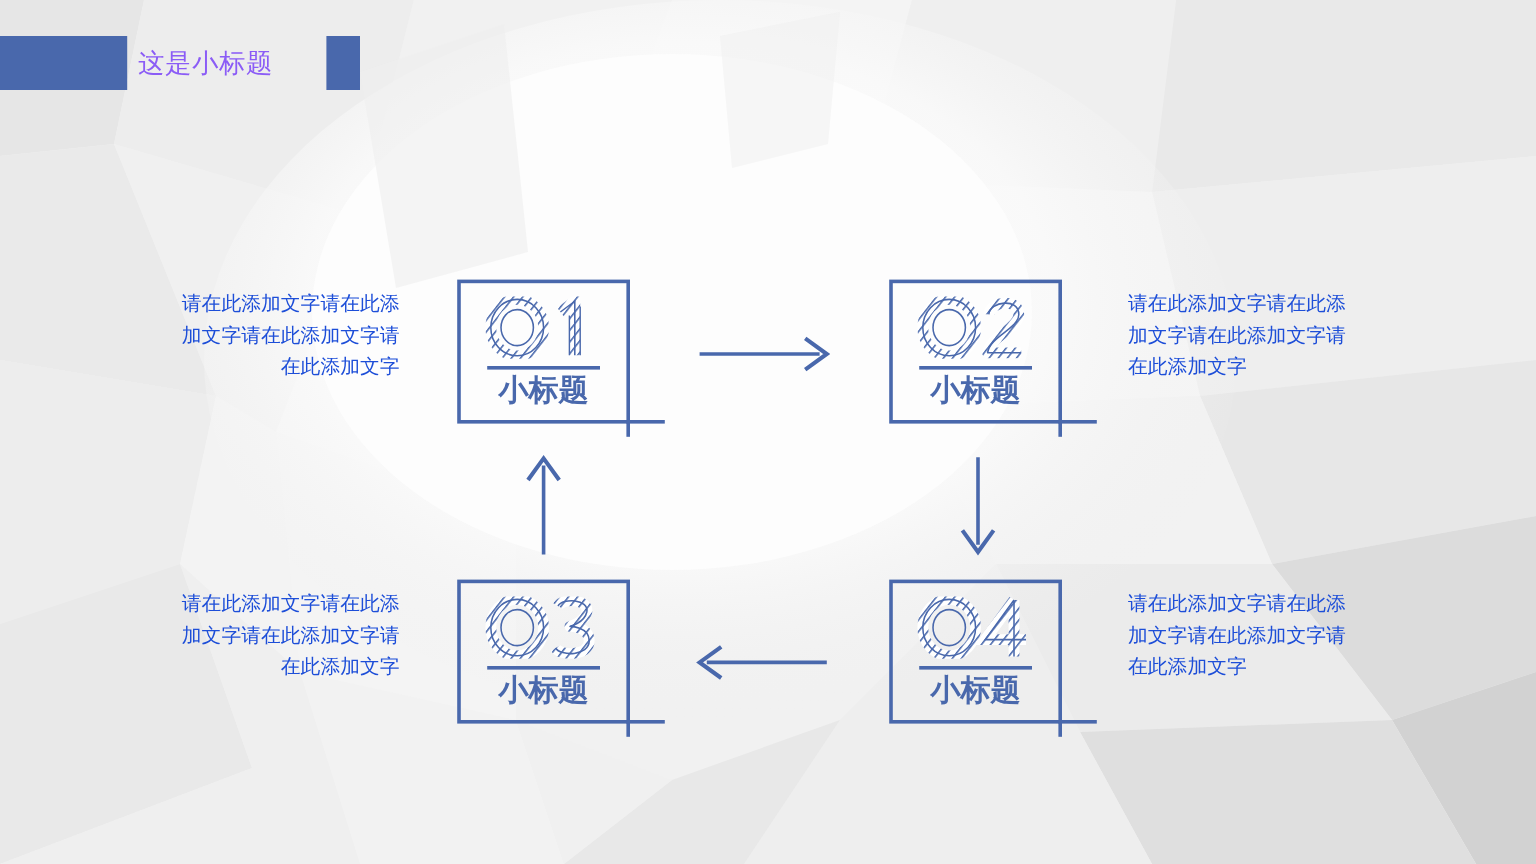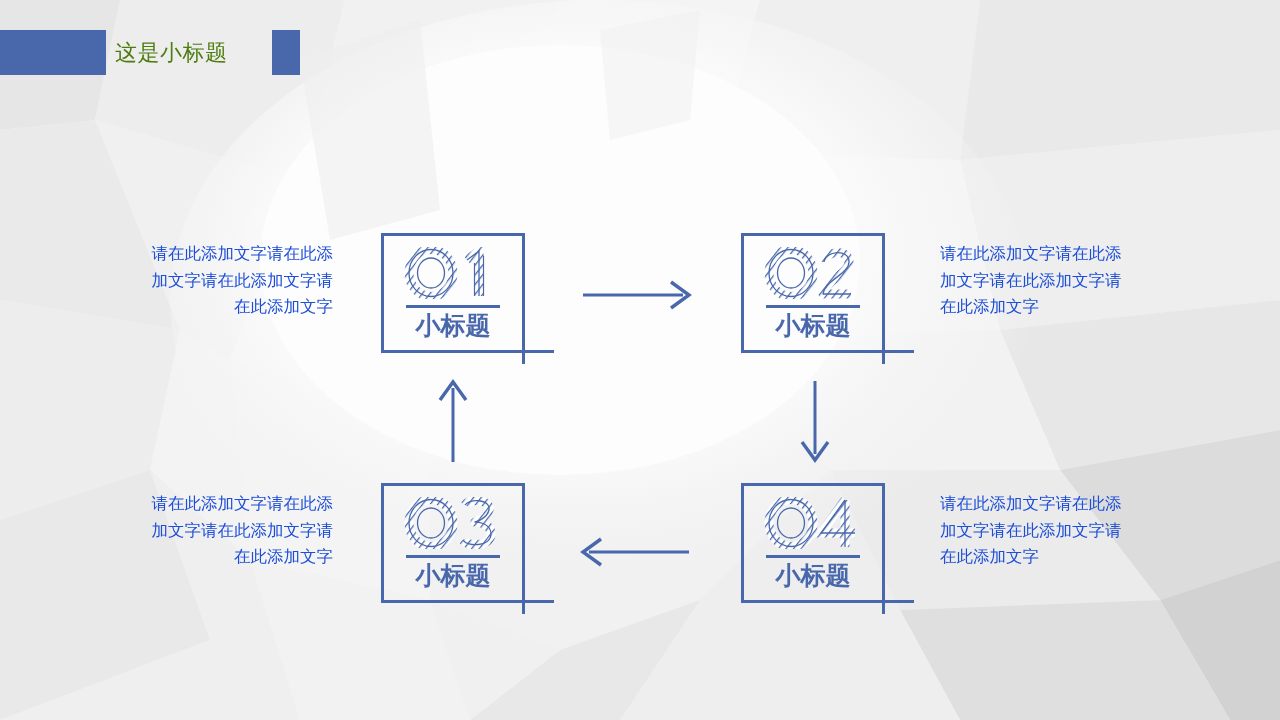--- a/index.html
+++ b/index.html
@@ -23,21 +23,21 @@
     background:var(--accent,#4968ac);
   }
   .hdr-square {
     position:absolute; left:272px; top:30px;
     width:28px; height:45px;
     background:var(--accent,#4968ac);
   }
   .hdr-title {
     position:absolute; left:115px; top:32px;
     height:42px; line-height:42px;
-    font-size:22px; color:#4d7c0f;
+    font-size:22px; color:#8b5cf6;
     white-space:nowrap;
     letter-spacing:.5px;
   }
 
   
   .node {
     position:absolute;
     width:144px; height:120px;
     border:3px solid #4968ac;
     background:transparent;

